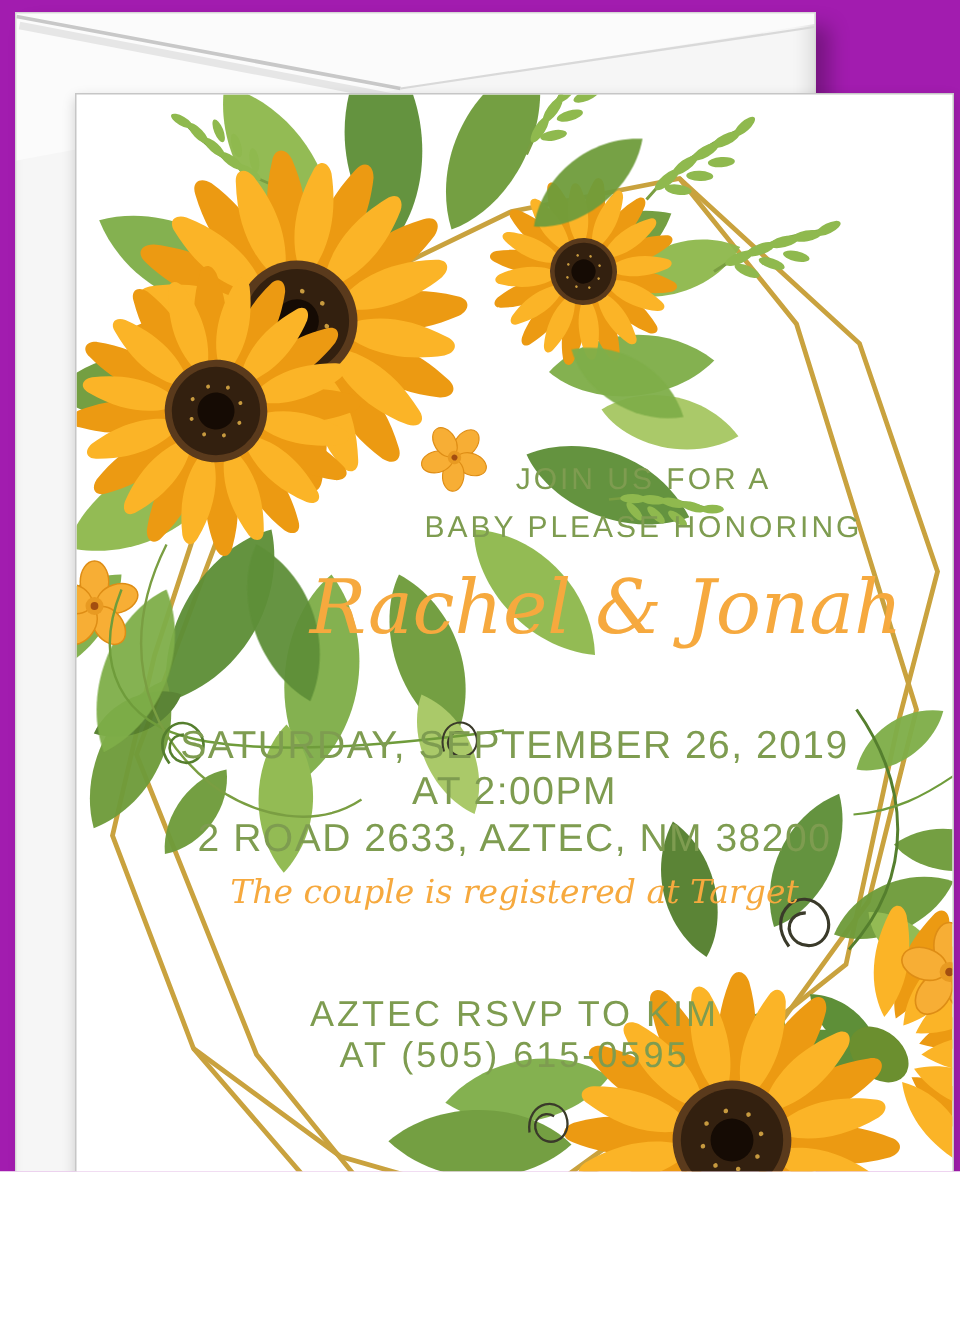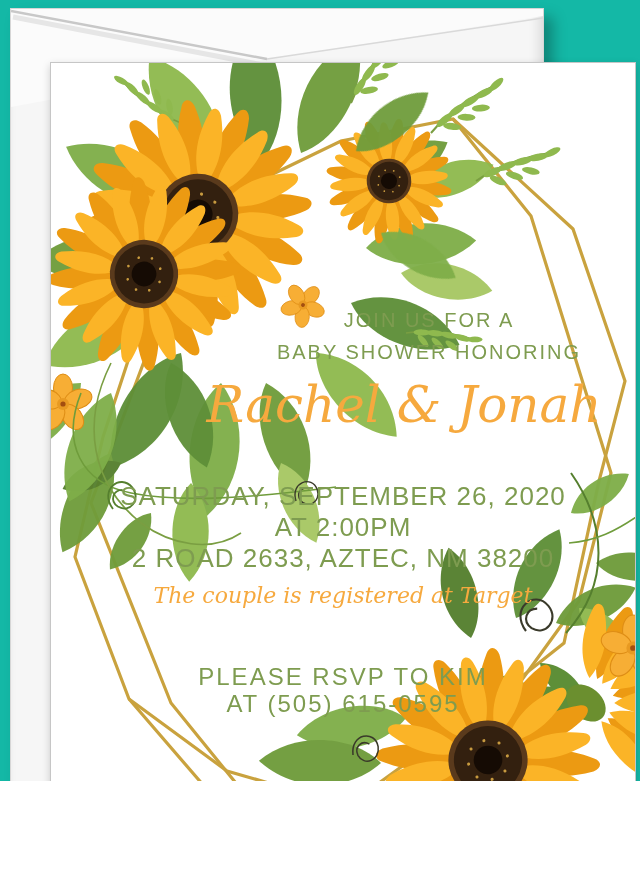--- a/index.html
+++ b/index.html
@@ -1,16 +1,16 @@
 <!DOCTYPE html>
 <html><head>
 <meta charset="utf-8">
 <style>
   html,body{margin:0;padding:0;background:#ffffff;}
-  .stage{position:relative;width:640px;height:781px;background:#14b8a6;overflow:hidden;
+  .stage{position:relative;width:640px;height:781px;background:#a21caf;overflow:hidden;
          font-family:"Liberation Sans",sans-serif;}
   
   .envelope{position:absolute;left:10px;top:8px;width:532px;height:784px;
             background:#f6f6f6;border:1px solid #d6d6d6;
             box-shadow:inset -7px 0 9px rgba(0,0,0,0.07), inset 0 -4px 6px rgba(0,0,0,0.05),
                        9px 9px 13px rgba(0,0,0,0.28);}
   .envelope svg{position:absolute;left:0;top:0;}
   
   .card{position:absolute;left:50px;top:62px;width:584px;height:815px;background:#ffffff;
         border:1px solid #c6c6c6;box-shadow:0 3px 8px rgba(0,0,0,0.18);overflow:hidden;}
@@ -214,32 +214,32 @@
         </g>
         <use href="#curl" stroke="#3A3A2A" stroke-width="1.5" transform="translate(475,568) scale(1.4)"></use>
         <use href="#curl" stroke="#3A3A2A" stroke-width="1.4" transform="translate(302,692) rotate(30) scale(1.1)"></use>
         <use href="#flower5" transform="translate(582,585) scale(1.1)"></use>
         <use href="#flower5" transform="translate(250,791) scale(1.15)"></use>
       </g>
     </svg>
 
     <div class="txt intro green">
       <div>JOIN US FOR A</div>
-      <div>BABY SHOWER HONORING</div>
+      <div>BABY PLEASE HONORING</div>
     </div>
 
     <div class="txt names">Rachel &amp; Jonah</div>
 
     <div class="txt details green">
-      <div>SATURDAY, SEPTEMBER 26, 2020</div>
+      <div>SATURDAY, SEPTEMBER 26, 2019</div>
       <div>AT 2:00PM</div>
       <div>2 ROAD 2633, AZTEC, NM 38200</div>
     </div>
 
     <div class="txt registry">The couple is registered at Target</div>
 
     <div class="txt rsvp green">
-      <div>PLEASE RSVP TO KIM</div>
+      <div>AZTEC RSVP TO KIM</div>
       <div>AT (505) 615-0595</div>
     </div>
 
   </div>
 </div>
 
 </body></html>

